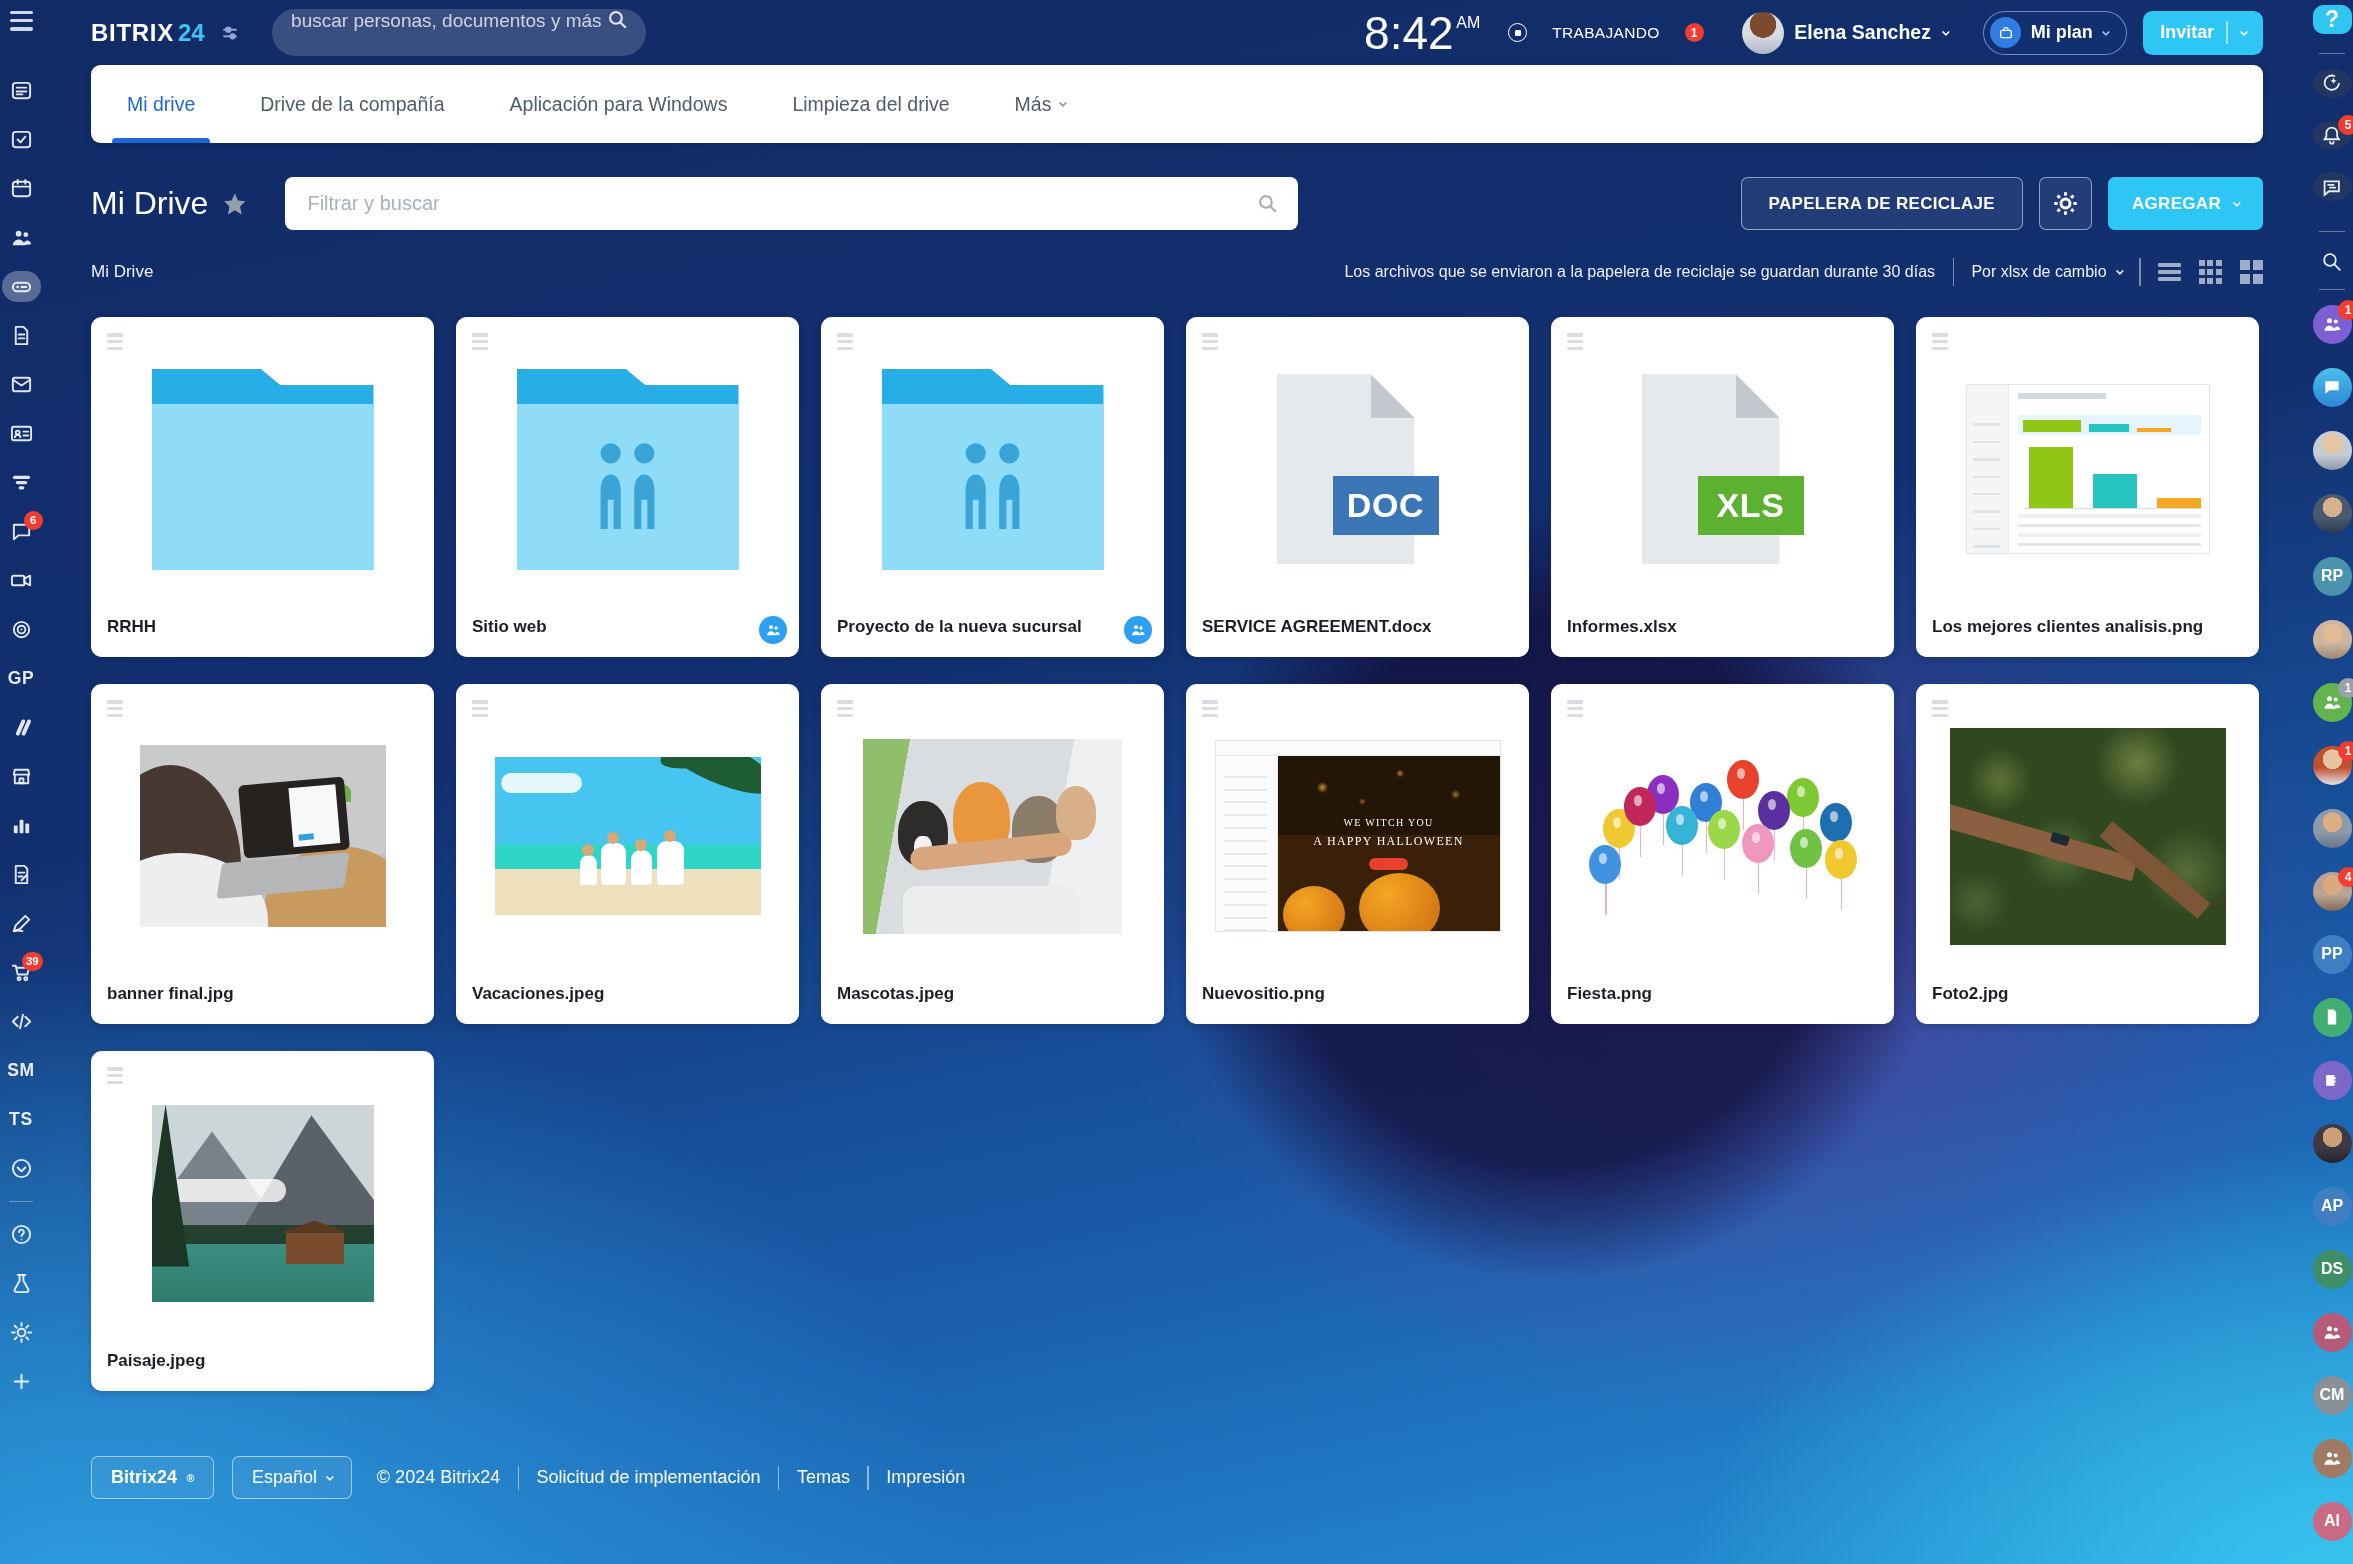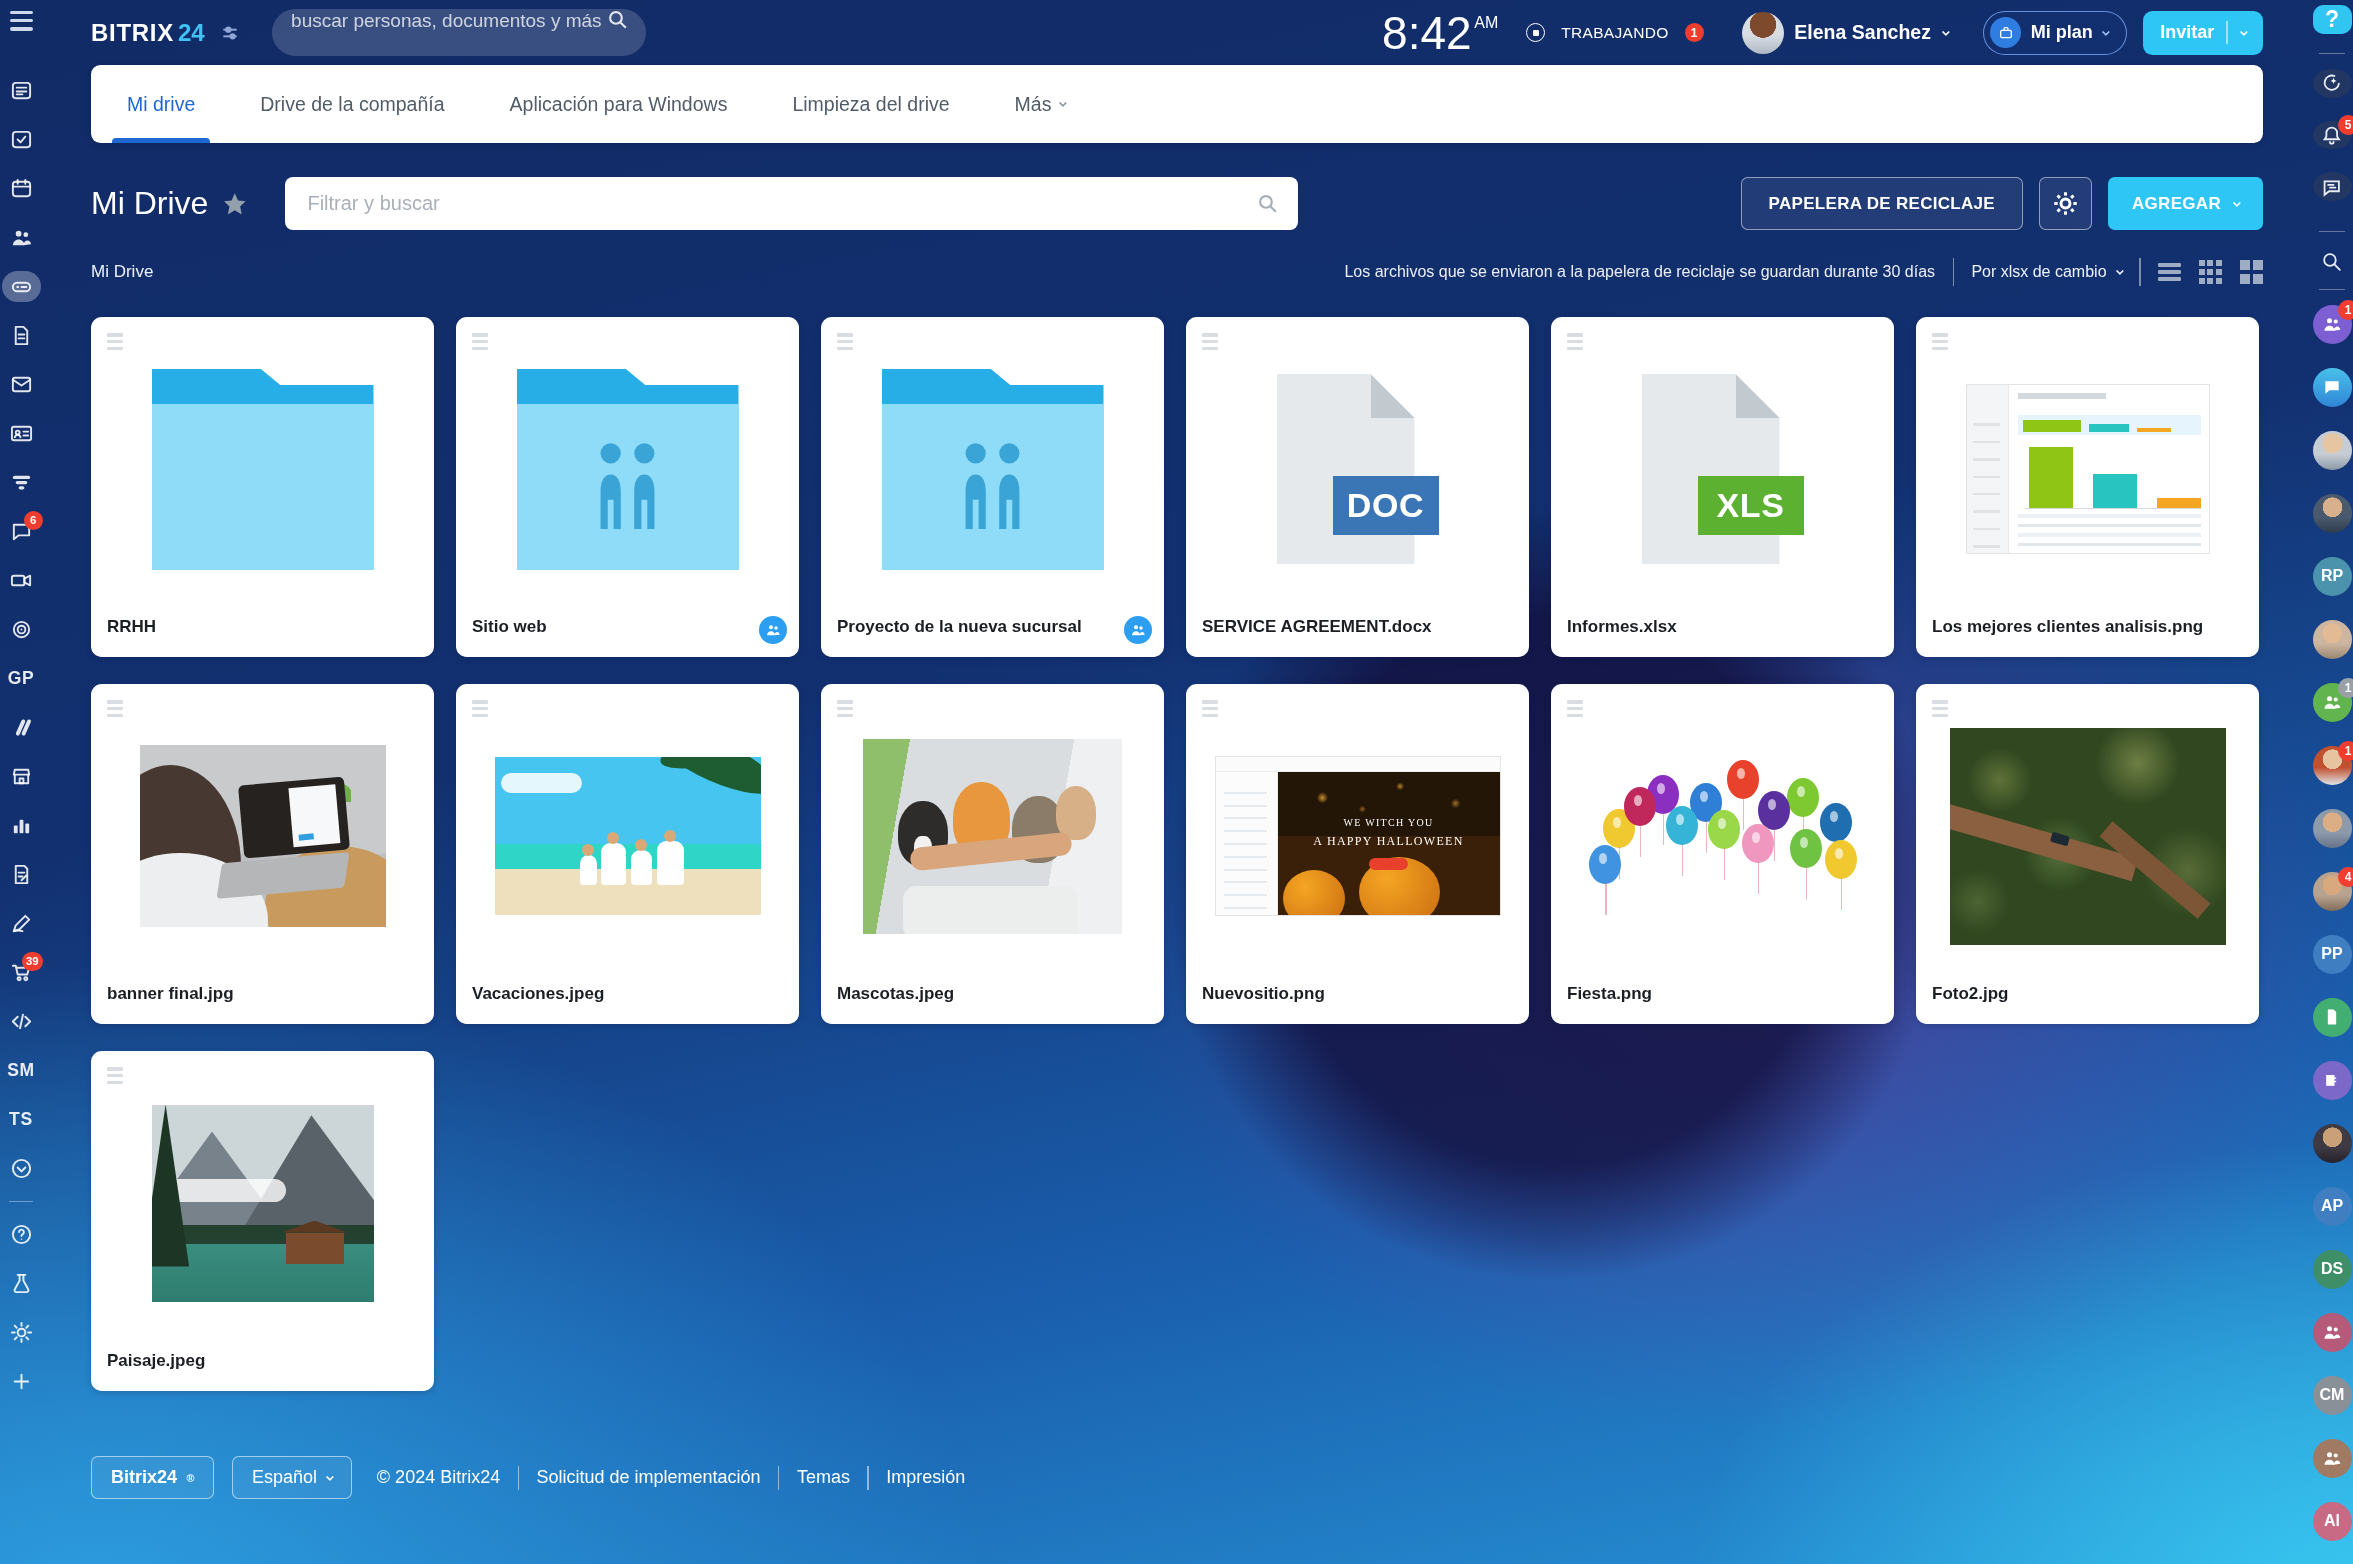--- a/index.html
+++ b/index.html
@@ -32,21 +32,21 @@
   .logo .l2{font-size:24px;font-weight:700;color:#3fc2f4;}
   .sliders{width:20px;height:20px;}
   .sliders svg{width:20px;height:20px;stroke:#8fa6d6;stroke-width:2.4;fill:#8fa6d6;}
   .hsearch{margin-left:32px;width:374px;height:47px;border-radius:24px;background:rgba(255,255,255,.17);display:flex;align-items:flex-start;padding:0 17.5px;}
   .hsearch input{flex:1;background:transparent;border:none;outline:none;color:#fff;font-size:19px;}
   .hsearch input::placeholder{color:rgba(255,255,255,.75);}
   .hsearch svg{width:21.5px;height:21.5px;stroke:rgba(255,255,255,.85);stroke-width:2.4;fill:none;}
   .clock{margin-left:auto;display:flex;align-items:flex-start;cursor:pointer;}
   .clock .t{font-size:46px;font-weight:300;line-height:1;}
   .clock .m{font-size:16px;font-weight:300;margin-top:4px;margin-left:2.7px;}
-  .status{display:flex;align-items:center;gap:16px;margin-left:28px;cursor:pointer;justify-content:space-between;}
+  .status{display:flex;align-items:center;gap:25px;margin-left:28px;cursor:pointer;justify-content:space-between;}
   .status .rec{width:19px;height:19px;border:1.7px solid #fff;border-radius:50%;display:flex;align-items:center;justify-content:center;}
   .status .rec i{width:6px;height:6px;background:#fff;border-radius:1.3px;}
   .status .lbl{font-size:15.5px;letter-spacing:0.3px;}
   .badge-red{min-width:19px;height:19px;padding:0 4px;border-radius:10px;background:#f03d2f;color:#fff;font-size:12px;font-weight:700;display:flex;align-items:center;justify-content:center;}
   .user{display:flex;align-items:center;gap:10.8px;margin-left:38px;cursor:pointer;}
   .user .ava{width:42px;height:42px;border-radius:50%;background:radial-gradient(circle at 50% 30%,#7d4a2e 0 36%,transparent 37%),linear-gradient(180deg,#d8dde4 0 55%,#aeb8c4);}
   .user .nm{font-size:19.5px;font-weight:700;}
   .chev{display:inline-block;width:7.4px;height:7.4px;border-right:2px solid currentColor;border-bottom:2px solid currentColor;transform:rotate(45deg) translateY(-1.3px);border-radius:0.7px;}
   .chev.sm{width:6px;height:6px;}
   .planbtn{margin-left:35px;height:44px;border:1.3px solid rgba(130,175,255,.75);border-radius:23px;background:rgba(20,50,120,.35);display:flex;align-items:center;gap:9.4px;padding:0 17.5px 0 6.7px;cursor:pointer;}
@@ -151,21 +151,21 @@
   .beach .p4{left:162px;width:27px;height:44px;}
   .cats{position:relative;width:259px;height:195px;overflow:hidden;background:linear-gradient(100deg,#8fbf6a 0 16%,#dadde0 16% 72%,#eef0f1 72%);}
   .cats .leg{position:absolute;left:40px;bottom:-6.7px;width:175px;height:54px;background:#eceded;border-radius:13.5px;}
   .cats .arm{position:absolute;left:47px;top:101px;width:162px;height:23px;border-radius:12px;background:#d8a57c;transform:rotate(-6deg);}
   .cats i{position:absolute;border-radius:48% 48% 42% 42%;}
   .cats .k1{left:35px;top:62px;width:50px;height:65px;background:#2e2c2a;}
   .cats .k1::after{content:'';position:absolute;left:16px;bottom:2.7px;width:17.5px;height:27px;border-radius:40%;background:#f2f2f2;}
   .cats .k2{left:90px;top:43px;width:57px;height:74px;background:#e8973f;}
   .cats .k3{left:149px;top:57px;width:53px;height:67px;background:#8b7c69;}
   .cats .k4{left:193px;top:47px;width:40px;height:54px;background:#d8b088;}
-  .site{position:relative;width:286px;height:160px;background:#fff;border:0.7px solid #e4e4e4;overflow:hidden;padding-left:20px;}
+  .site{position:relative;width:286px;height:192px;background:#fff;border:0.7px solid #e4e4e4;overflow:hidden;padding-left:20px;}
   .site .s-top{position:absolute;left:0;right:0;top:0;height:15px;background:#fbfbfc;border-bottom:0.7px solid #ececec;}
   .site .s-side{position:absolute;left:0;top:15px;bottom:0;width:62px;background:#fcfcfd;border-right:0.7px solid #ececec;
     background-image:repeating-linear-gradient(180deg,transparent 0 10.8px,#e7eaec 10.8px 12.8px);background-size:43px 100%;background-position:8px 9.4px;background-repeat:no-repeat;}
   .site .hero{position:absolute;left:62px;top:15px;right:0;bottom:0;background:
       radial-gradient(circle 9.4px at 20% 18%,rgba(240,170,60,.8),transparent 60%),
       radial-gradient(circle 6.7px at 55% 10%,rgba(240,170,60,.7),transparent 60%),
       radial-gradient(circle 8px at 80% 22%,rgba(240,170,60,.6),transparent 60%),
       radial-gradient(circle 6px at 38% 26%,rgba(220,140,50,.6),transparent 60%),
       linear-gradient(180deg,#241607 0 45%,#3a2008 45% 100%);display:flex;flex-direction:column;align-items:center;justify-content:center;gap:5.4px;}
   .site .pk{position:absolute;bottom:-12px;border-radius:50%;background:radial-gradient(circle at 35% 30%,#f5a623,#c96a10);}

